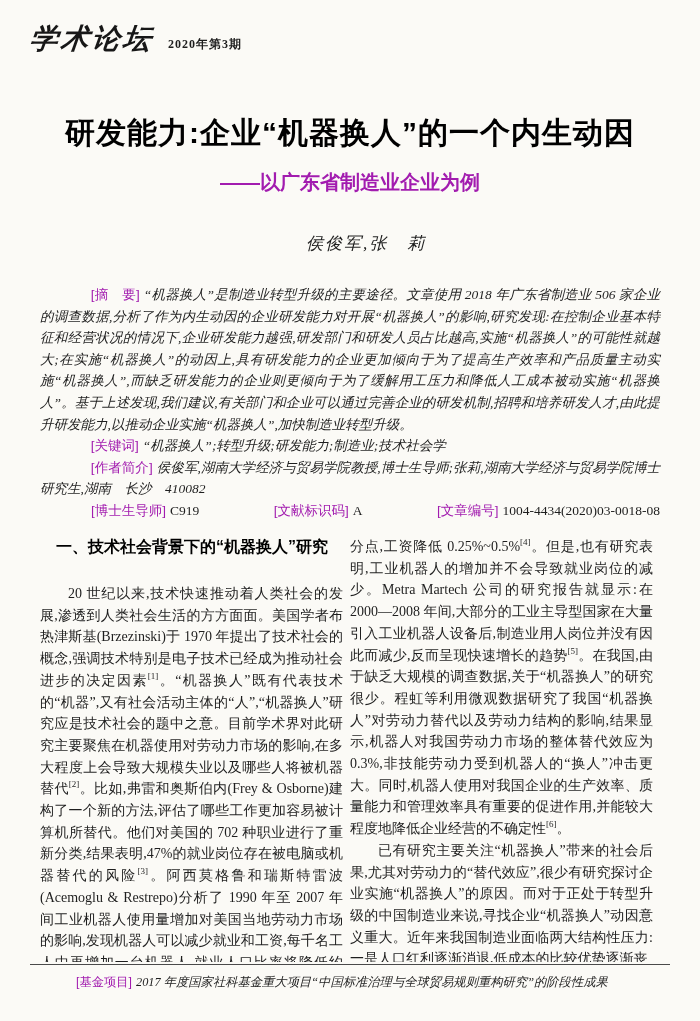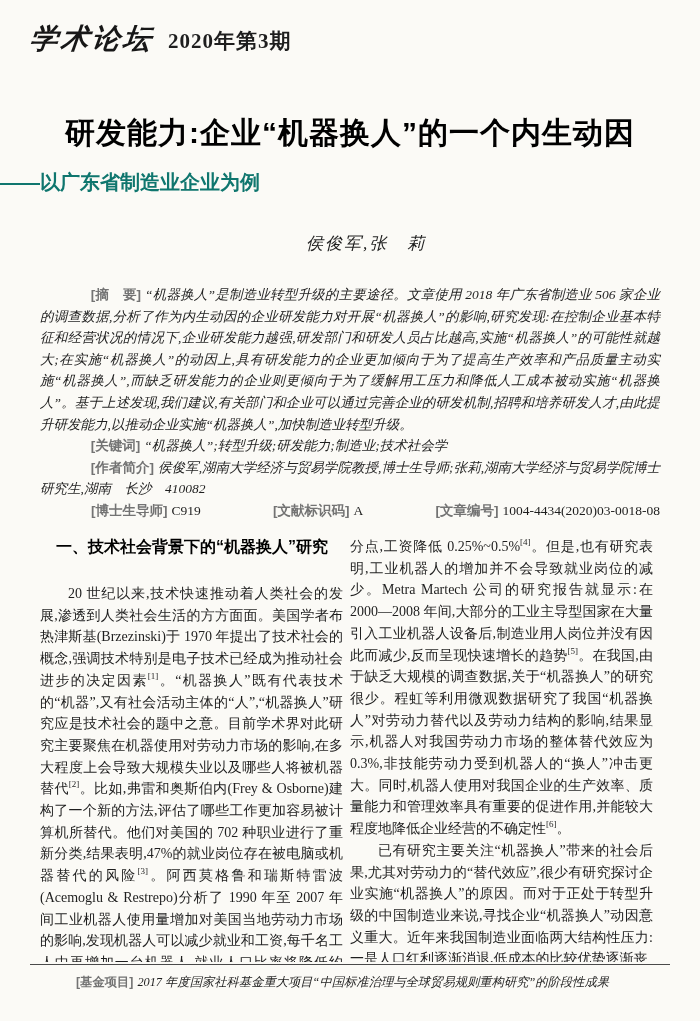--- a/index.html
+++ b/index.html
@@ -7,47 +7,47 @@
     position:relative; width:700px; height:1021px; margin:0 auto;
     background:#fbfaf6; color:#1e1e1e; overflow:hidden;
     font-family:"Liberation Serif", serif;
   }
   
   .journal-header { position:absolute; top:20px; left:30px; display:flex; align-items:baseline; gap:14px; }
   .journal-logo {
     font-family:"Liberation Serif", serif; font-weight:bold; font-style:italic;
     font-size:28px; letter-spacing:3px; transform:skewX(-6deg); color:#171717;
   }
-  .journal-issue { font-family:"Liberation Serif", serif; font-weight:bold; font-size:21px; letter-spacing:1px; }
+  .journal-issue { font-family:"Liberation Serif", serif; font-weight:bold; font-size:12px; letter-spacing:1px; }
 
   
   .article-title {
     position:absolute; top:113px; left:0; width:100%; text-align:center;
     font-family:"Liberation Sans", sans-serif; font-weight:800; font-size:30px;
     letter-spacing:1px; color:#000;
   }
   .article-subtitle {
-    position:absolute; top:169px; left:0; width:100%; text-align:left;
-    font-family:"Liberation Sans", sans-serif; font-weight:700; font-size:20px; color:#0f766e;
+    position:absolute; top:169px; left:0; width:100%; text-align:center;
+    font-family:"Liberation Sans", sans-serif; font-weight:700; font-size:20px; color:#a21caf;
   }
   .article-authors {
     position:absolute; top:232px; left:16px; width:100%; text-align:center;
     font-size:17px; font-style:italic; letter-spacing:2px;
   }
 
   
   .front-matter {
     position:absolute; top:284px; left:40px; width:620px;
     font-size:13.5px; line-height:21.6px; text-align:justify;
   }
   .front-matter p { margin:0; text-indent:1.1em; }
   .kai { font-style:italic; }
   .label {
-    font-family:"Liberation Sans", sans-serif; font-weight:700; font-style:normal;
-    color:#737373; padding-right:4px;padding-left:36px;
+    font-family:"Liberation Sans", sans-serif; font-weight:400; font-style:normal;
+    color:#a21caf; padding-right:4px;padding-left:36px;
   }
   .clc-row { display:flex; justify-content:space-between; padding-left:15px; text-indent:0 !important; }
   .clc-row .pair { white-space:nowrap; }
 
   
   .columns {
     position:absolute; top:536px; left:40px; width:620px; height:426px;
     display:flex; gap:7px; overflow:hidden;
   }
   .col { width:303px; }

